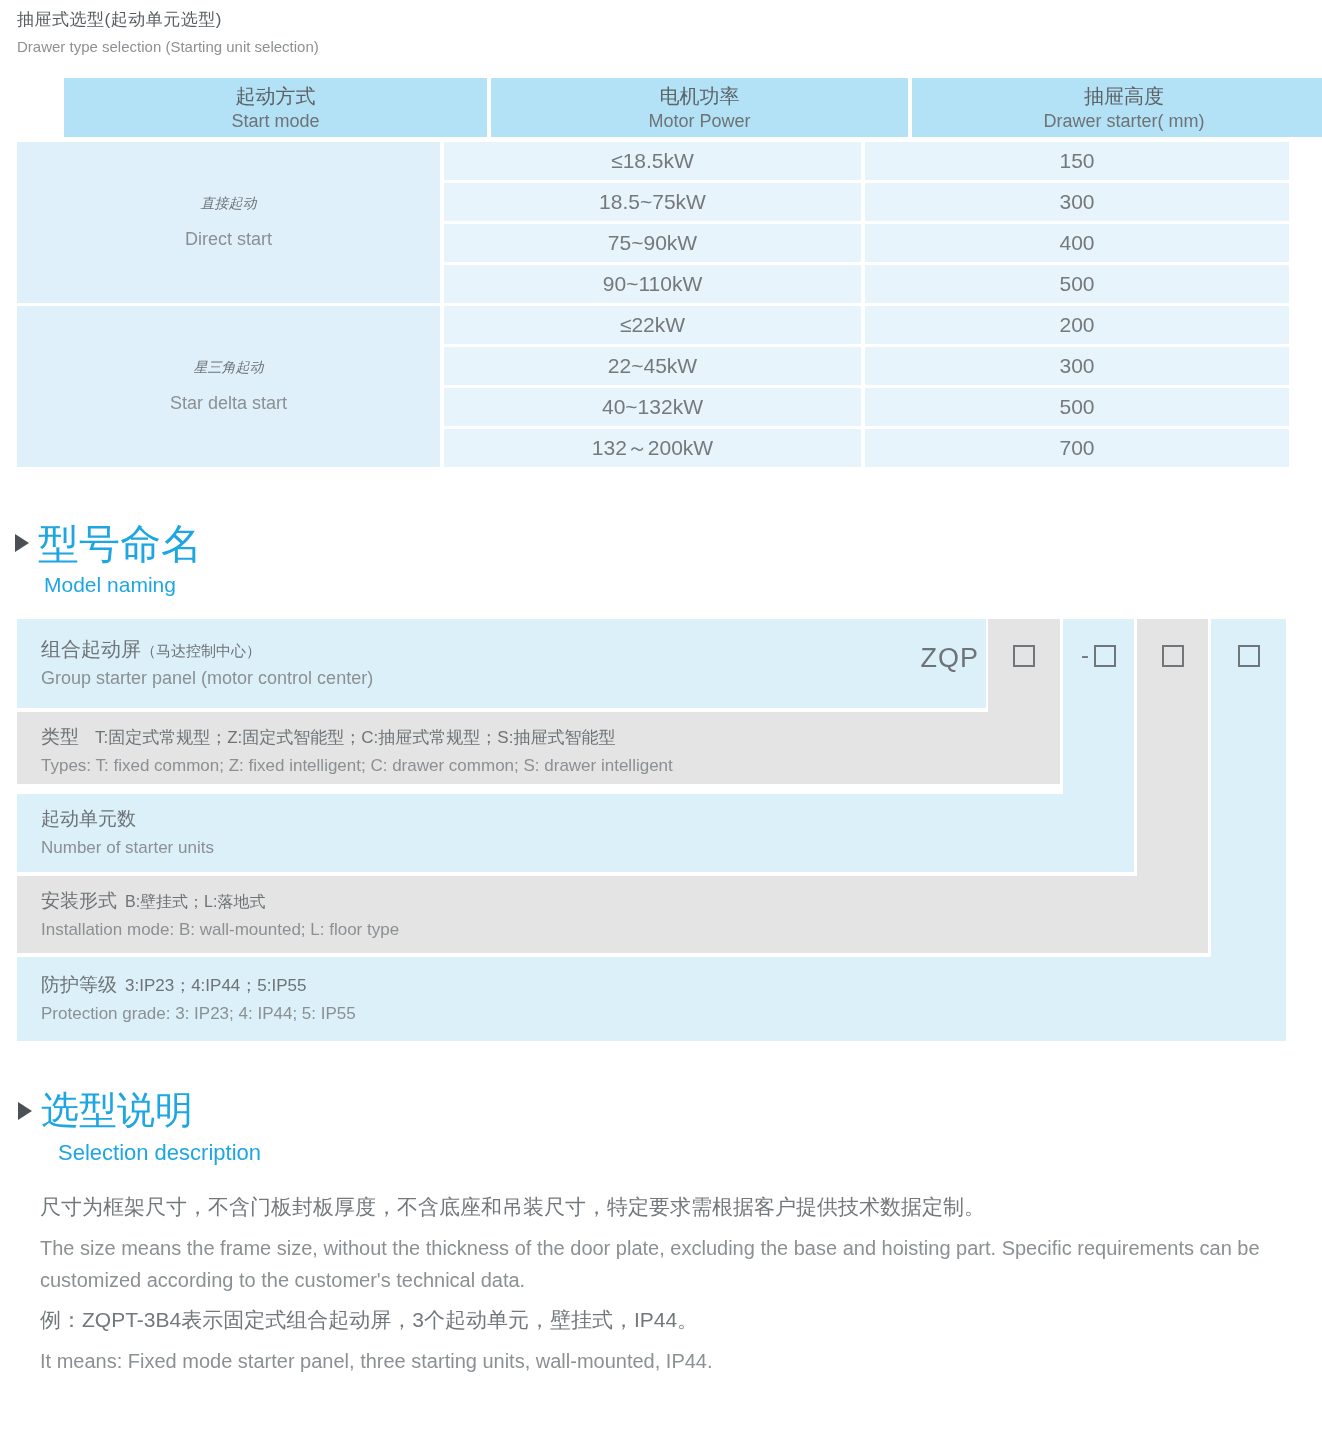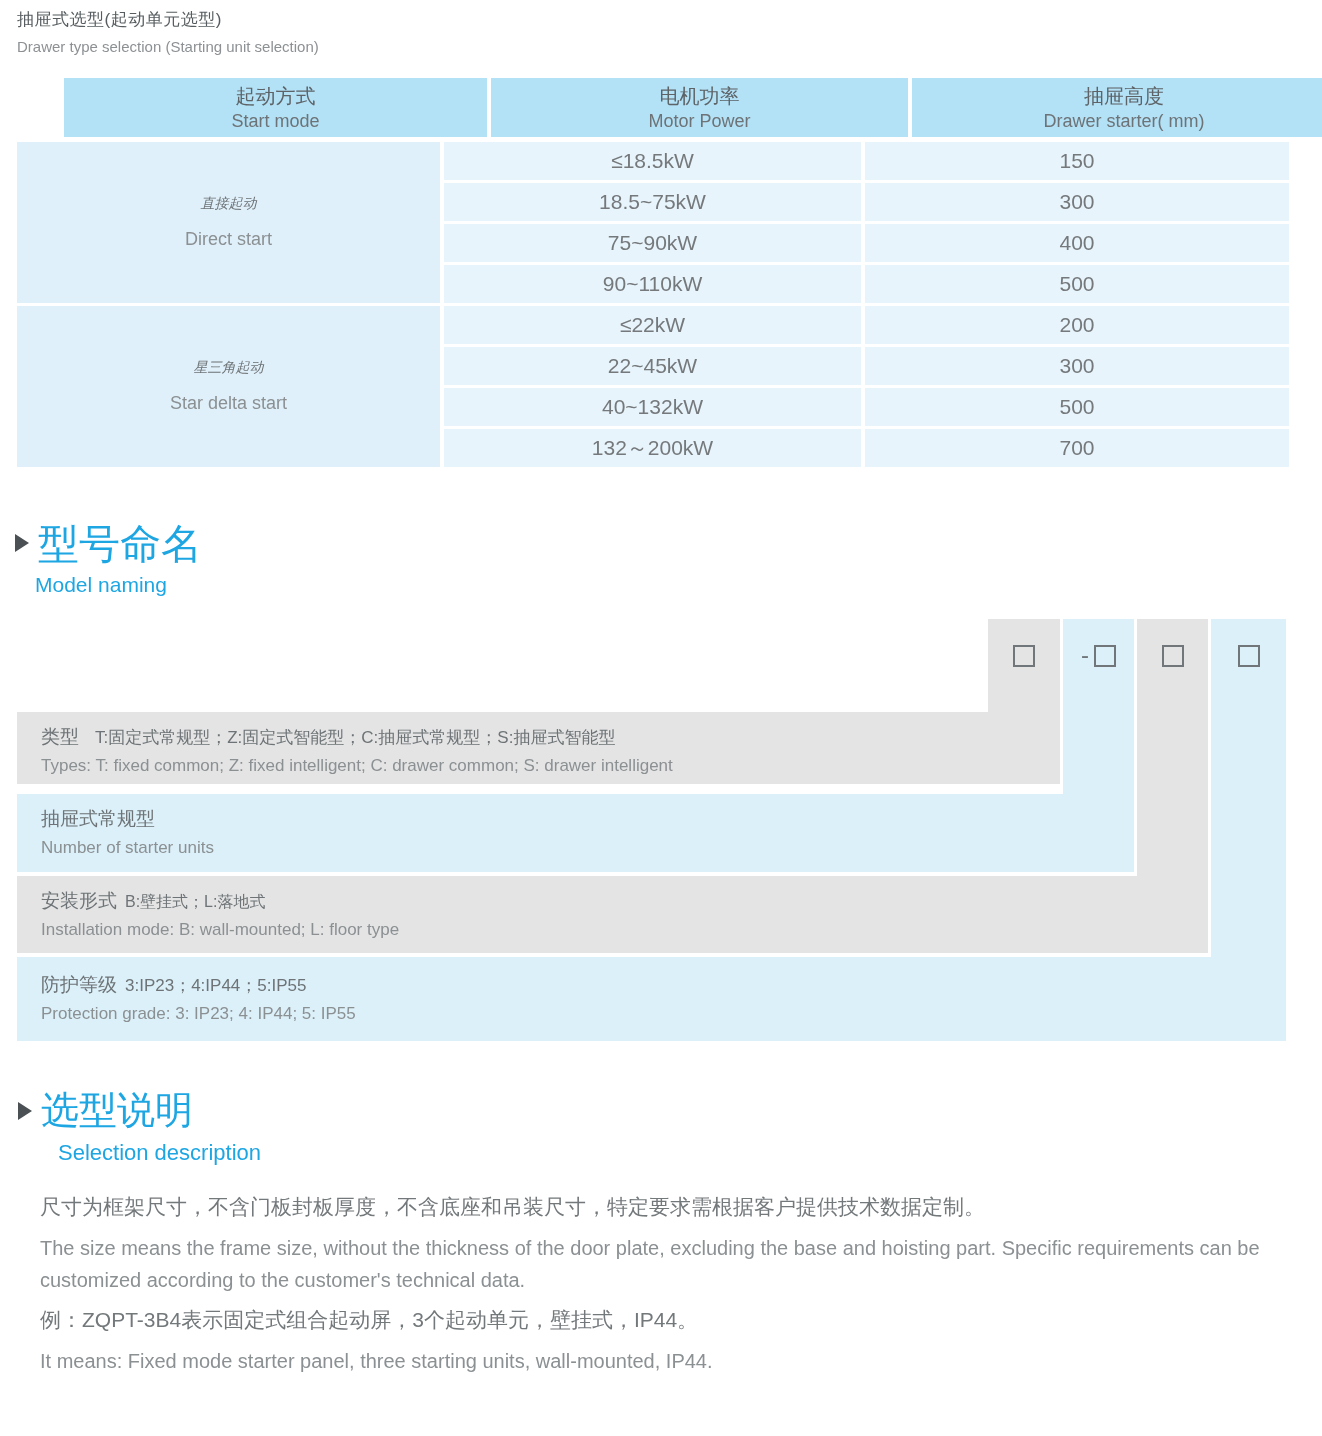--- a/index.html
+++ b/index.html
@@ -47,21 +47,21 @@
   .sec-head .row { display:flex; align-items:flex-start; }
   .tri {
     width:0; height:0; border-left:14px solid #4a5053;
     border-top:9px solid transparent; border-bottom:9px solid transparent;
     margin-top:12px;
   }
   .sec-head .cn { color:#1ea6e3; margin-left:9px; line-height:1.1; }
   .sec-head .sub { color:#1ea6e3; }
   #head-naming { left:15px; top:522px; }
   #head-naming .cn { font-size:41px; }
-  #head-naming .sub { font-size:21px; margin-left:20px; margin-top:6px; }
+  #head-naming .sub { font-size:21px; margin-left:29px; margin-top:6px; }
   #head-desc { left:18px; top:1090px; }
   #head-desc .cn { font-size:38px; }
   #head-desc .sub { font-size:22px; margin-left:40px; margin-top:8px; }
 
   
   .naming { position:absolute; left:0; top:619px; width:1322px; height:425px; }
   .band, .ncol { position:absolute; }
   .blue { background:#dcf0f9; }
   .gray { background:#e4e4e4; }
   #band1 { left:17px; top:0;     width:969px;  height:89px; }
@@ -160,29 +160,36 @@
 
   <div class="sec-head" id="head-naming">
     <div class="row">
       <span class="tri"></span>
       <span class="cn">型号命名</span>
     </div>
     <div class="sub">Model naming</div>
   </div>
 
   <div class="naming">
+    <div class="band blue" id="band1">
+      <div class="l1">
+        <span class="cnm">组合起动屏</span><span class="cnd">（马达控制中心）</span>
+      </div>
+      <div class="l2">Group starter panel (motor control center)</div>
+      <div class="zqp">ZQP</div>
+    </div>
     <div class="band gray" id="band2">
       <div class="l1">
         <span class="cnm">类型</span><span class="cnd">T:固定式常规型；Z:固定式智能型；C:抽屉式常规型；S:抽屉式智能型</span>
       </div>
       <div class="l2">Types: T: fixed common; Z: fixed intelligent; C: drawer common; S: drawer intelligent</div>
     </div>
     <div class="band blue" id="band3">
       <div class="l1">
-        <span class="cnm">抽屉式常规型</span>
+        <span class="cnm">起动单元数</span>
       </div>
       <div class="l2">Number of starter units</div>
     </div>
     <div class="band gray" id="band4">
       <div class="l1">
         <span class="cnm">安装形式</span><span class="cnd">B:壁挂式；L:落地式</span>
       </div>
       <div class="l2">Installation mode: B: wall-mounted; L: floor type</div>
     </div>
     <div class="band blue" id="band5">

